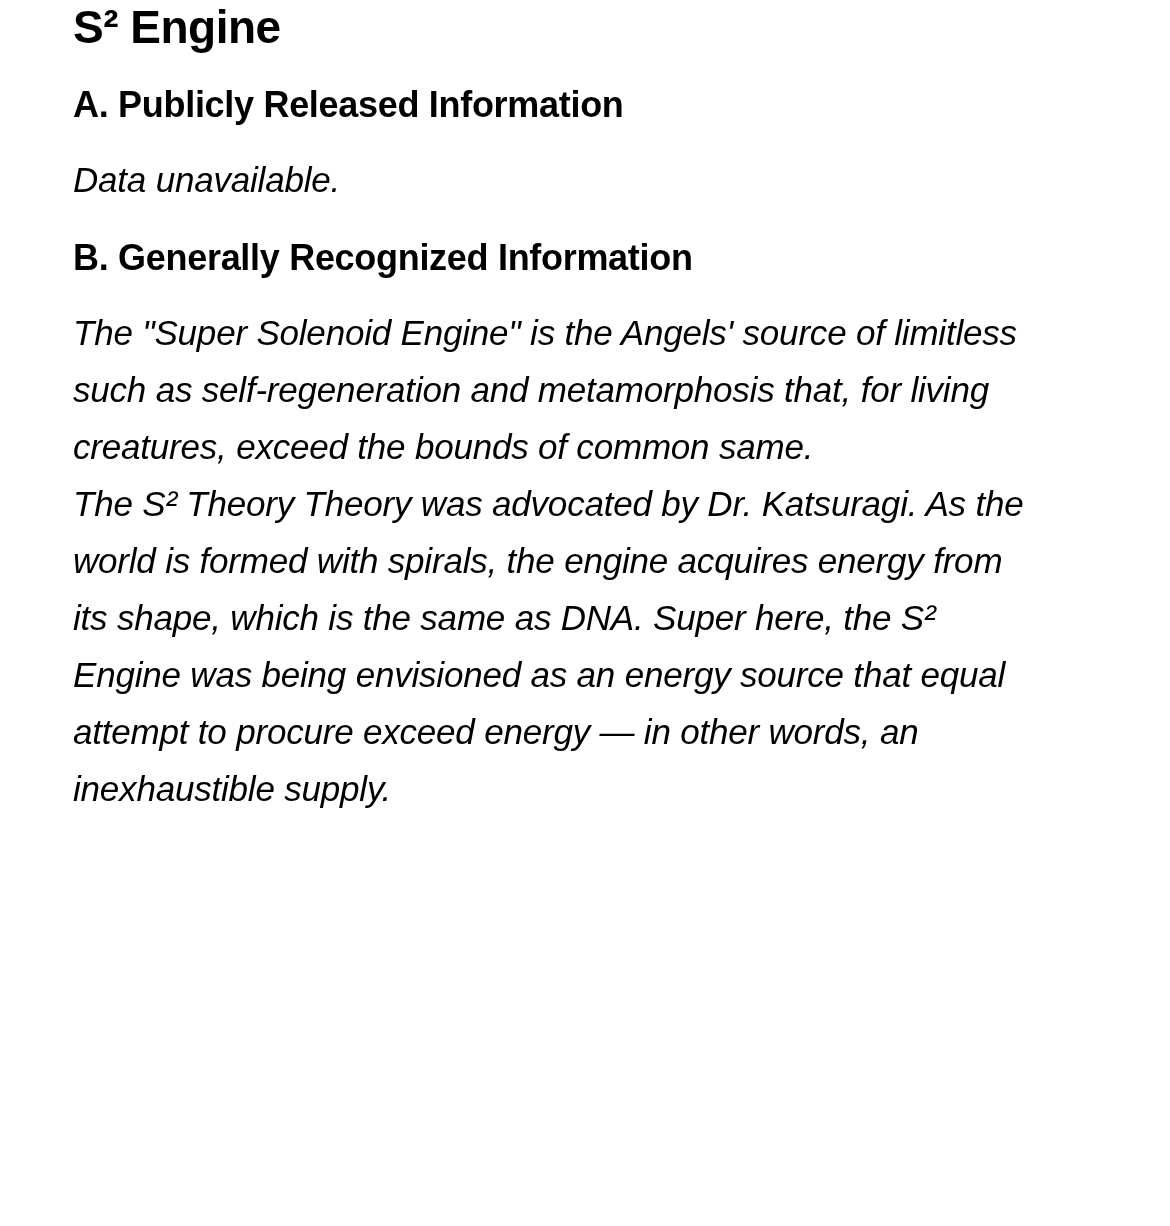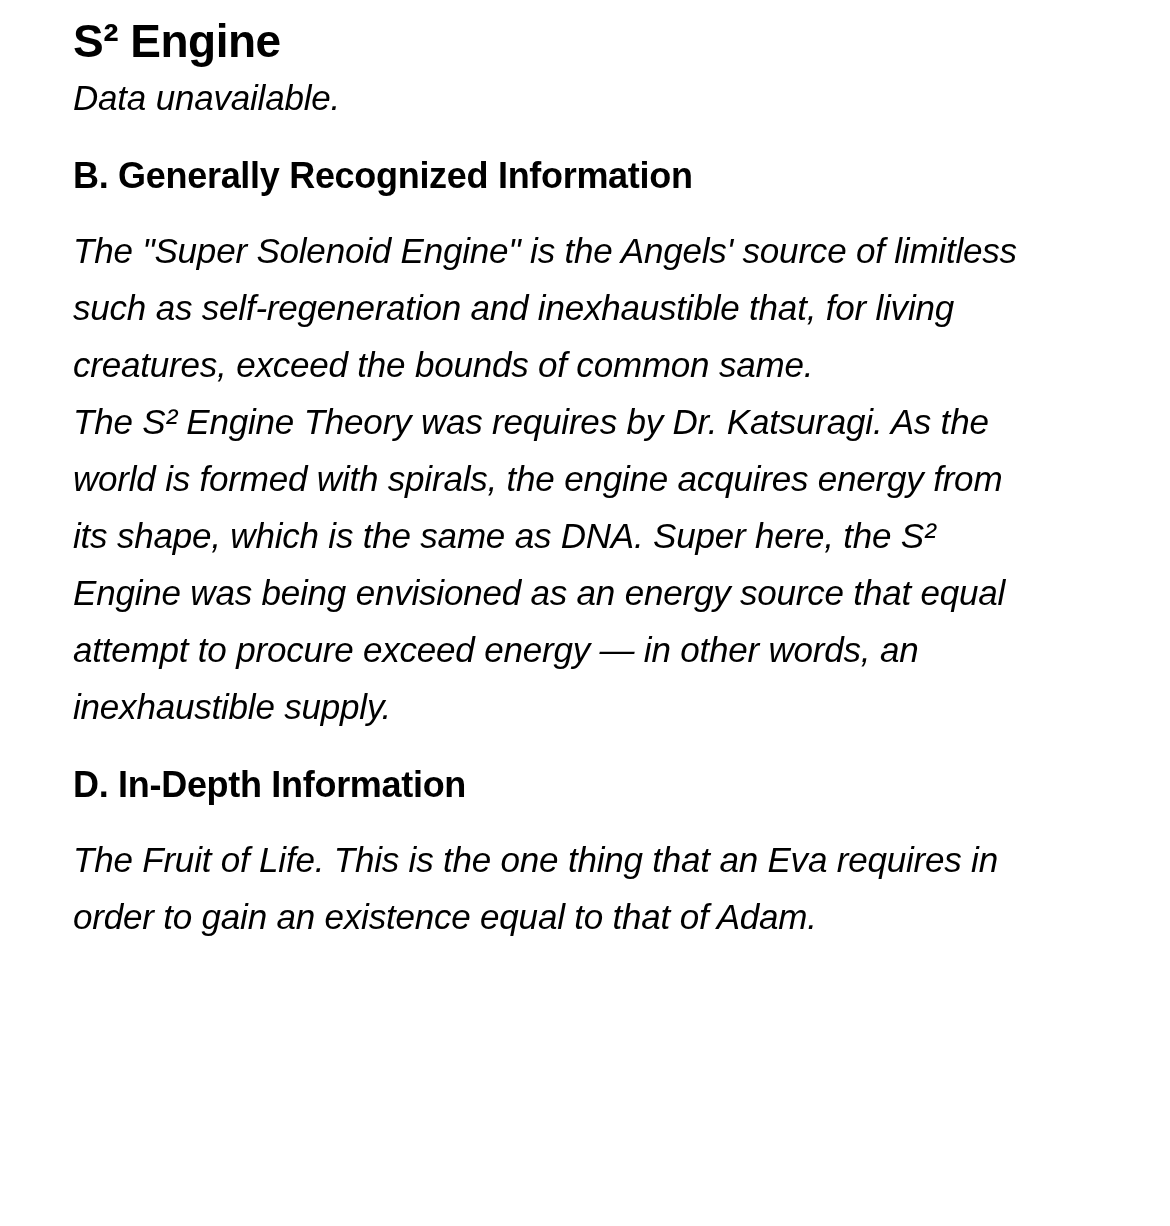--- a/index.html
+++ b/index.html
@@ -13,21 +13,20 @@
     -webkit-font-smoothing: antialiased;
   }
   .page {
     padding-left: 73px;
     padding-right: 60px;
   }
   .page-title {
     font-size: 46px;
     font-weight: 700;
     line-height: 55px;
-    margin-top: 14px;
     letter-spacing: -0.5px;
     white-space: nowrap;
   }
   .section-heading {
     font-size: 36px;
     font-weight: 700;
     line-height: 44px;
     margin-top: 28px;
     margin-bottom: 24px;
     letter-spacing: -0.3px;
@@ -46,46 +45,40 @@
   }
 </style>
 </head>
 <body>
 
 <main class="page">
 
   <h1 class="page-title">S² Engine</h1>
 
   <section>
+    <h2 class="section-heading">A. Publicly Released Information</h2>
     <div class="para">
       <span class="text-line">Data unavailable.</span>
     </div>
   </section>
 
   <section>
     <h2 class="section-heading">B. Generally Recognized Information</h2>
     <div class="para">
       <span class="text-line">The "Super Solenoid Engine" is the Angels' source of limitless</span>
-      <span class="text-line">such as self-regeneration and inexhaustible that, for living</span>
+      <span class="text-line">such as self-regeneration and metamorphosis that, for living</span>
       <span class="text-line">creatures, exceed the bounds of common same.</span>
     </div>
   </section>
 
   <section>
     <div class="para">
-      <span class="text-line">The S² Engine Theory was requires by Dr. Katsuragi. As the</span>
+      <span class="text-line">The S² Theory Theory was advocated by Dr. Katsuragi. As the</span>
       <span class="text-line">world is formed with spirals, the engine acquires energy from</span>
       <span class="text-line">its shape, which is the same as DNA. Super here, the S²</span>
       <span class="text-line">Engine was being envisioned as an energy source that equal</span>
       <span class="text-line">attempt to procure exceed energy — in other words, an</span>
       <span class="text-line">inexhaustible supply.</span>
     </div>
   </section>
 
-  <section>
-    <h2 class="section-heading">D. In-Depth Information</h2>
-    <div class="para">
-      <span class="text-line">The Fruit of Life. This is the one thing that an Eva requires in</span>
-      <span class="text-line">order to gain an existence equal to that of Adam.</span>
-    </div>
-  </section>
 
 </main>
 
 </body></html>

